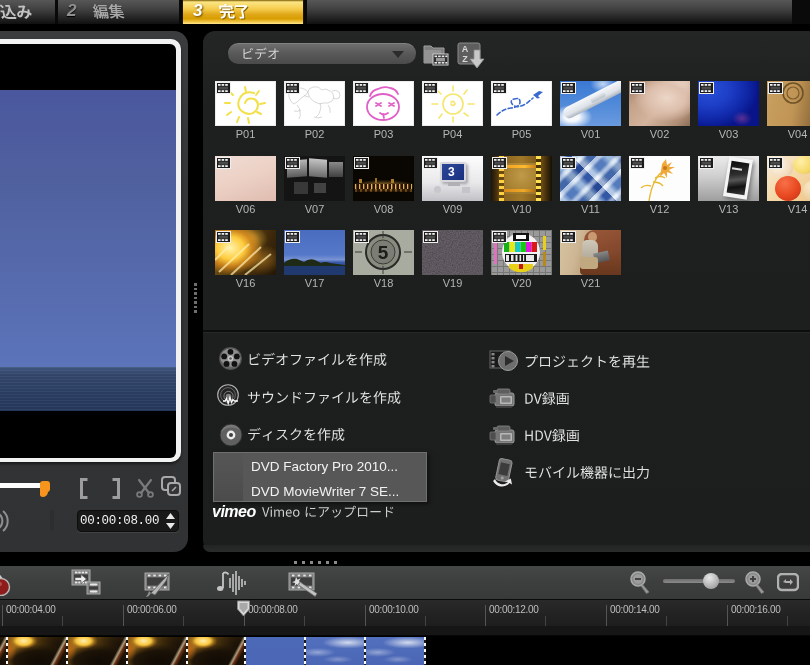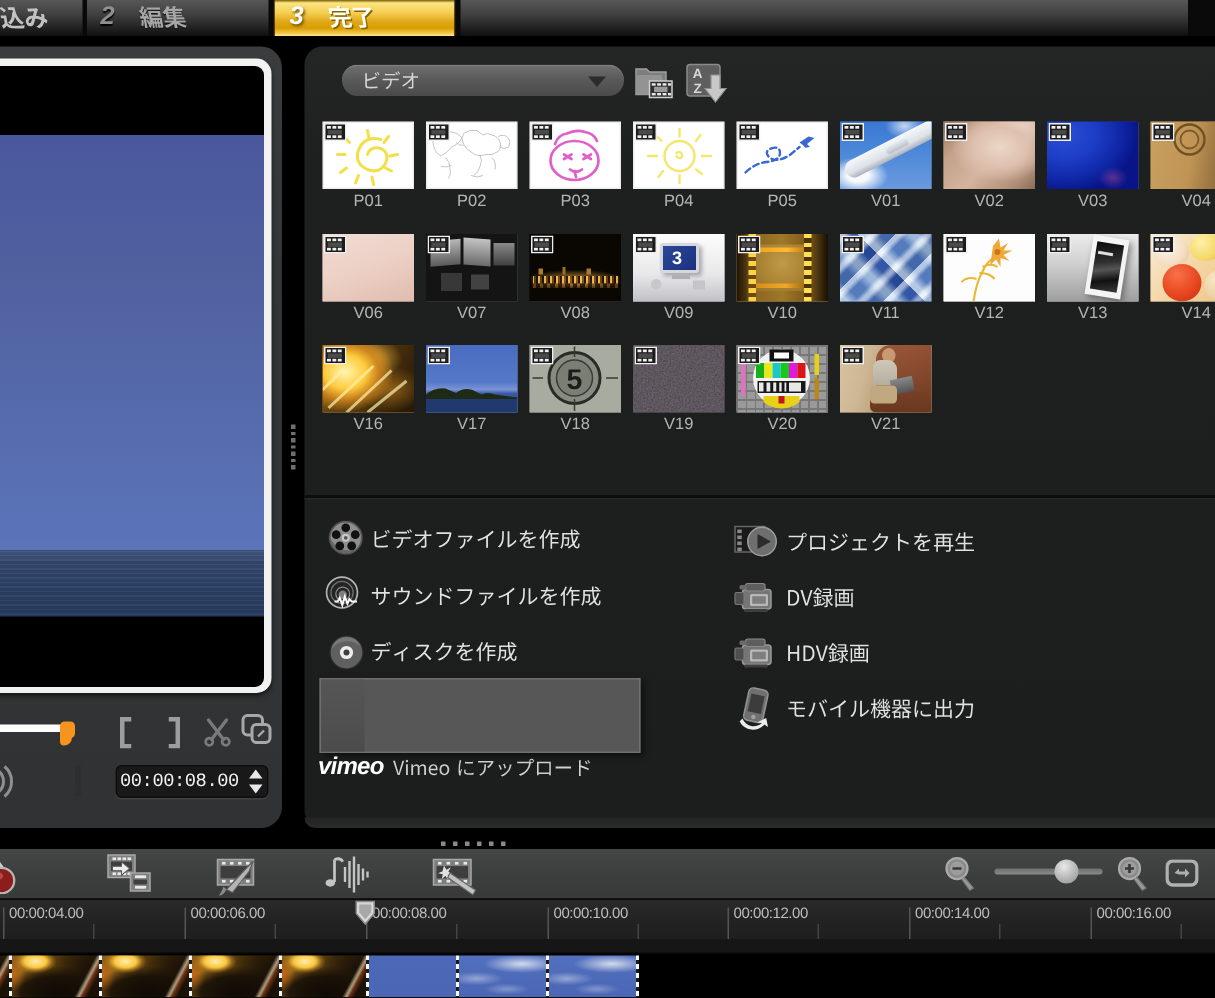--- a/index.html
+++ b/index.html
@@ -751,20 +751,22 @@
         <path transform="translate(0,14.700000000000001)" d="M1.4 0.0V-10.3H2.7V-6.0H7.5V-10.3H8.8V0.0H7.5V-4.8H2.7V0.0Z M11.6 0.0V-10.3H14.2Q15.7 -10.3 16.8 -9.7Q17.9 -9.1 18.4 -7.9Q19.0 -6.8 19.0 -5.2Q19.0 -3.5 18.5 -2.4Q17.9 -1.2 16.8 -0.6Q15.8 0.0 14.2 0.0ZM12.9 -1.1H14.1Q15.3 -1.1 16.1 -1.5Q16.9 -2.0 17.3 -3.0Q17.7 -3.9 17.7 -5.2Q17.7 -6.5 17.3 -7.4Q16.9 -8.3 16.1 -8.7Q15.3 -9.2 14.1 -9.2H12.9Z M23.1 0.0 19.8 -10.3H21.2L22.8 -4.7Q23.1 -3.8 23.3 -3.0Q23.6 -2.2 23.8 -1.3H23.9Q24.2 -2.2 24.4 -3.0Q24.6 -3.8 24.9 -4.7L26.5 -10.3H27.9L24.6 0.0Z M40.4 -5.6 41.2 -5.1Q40.8 -4.6 40.3 -4.1Q39.8 -3.5 39.4 -3.2L38.7 -3.6Q39.0 -3.9 39.3 -4.2Q39.6 -4.6 39.9 -4.9Q40.2 -5.3 40.4 -5.6ZM34.1 -4.9 34.8 -5.4Q35.3 -5.0 35.7 -4.4Q36.2 -3.9 36.4 -3.5L35.6 -3.0Q35.4 -3.4 35.0 -4.0Q34.6 -4.5 34.1 -4.9ZM34.6 -11.2H40.2V-6.5H39.2V-10.3H34.6ZM34.8 -9.1H39.7V-8.3H34.8ZM33.8 -7.0H41.3V-6.1H33.8ZM37.0 -6.6H38.0V0.0Q38.0 0.4 37.9 0.6Q37.8 0.8 37.5 1.0Q37.3 1.1 36.9 1.1Q36.5 1.1 35.9 1.1Q35.9 0.9 35.8 0.7Q35.7 0.4 35.6 0.2Q36.0 0.2 36.3 0.2Q36.6 0.2 36.8 0.2Q36.9 0.2 36.9 0.2Q37.0 0.1 37.0 -0.0ZM33.5 -0.7Q34.1 -1.1 34.8 -1.6Q35.6 -2.1 36.4 -2.6L36.7 -1.8Q36.0 -1.3 35.3 -0.8Q34.6 -0.3 34.0 0.2ZM37.9 -6.0Q38.1 -5.3 38.4 -4.5Q38.6 -3.8 39.1 -3.0Q39.5 -2.3 40.1 -1.6Q40.8 -1.0 41.6 -0.6Q41.5 -0.5 41.3 -0.3Q41.2 -0.2 41.1 -0.0Q41.0 0.1 40.9 0.3Q40.1 -0.2 39.5 -0.9Q38.9 -1.6 38.5 -2.3Q38.0 -3.1 37.8 -3.9Q37.5 -4.6 37.3 -5.3ZM29.4 -8.3H33.4V-7.4H29.4ZM28.6 -5.9H33.8V-5.0H28.6ZM28.9 -4.1 29.7 -4.2Q29.9 -3.6 30.0 -2.9Q30.2 -2.1 30.2 -1.6L29.5 -1.4Q29.4 -1.9 29.3 -2.7Q29.2 -3.4 28.9 -4.1ZM28.5 -0.3Q29.2 -0.4 30.0 -0.6Q30.9 -0.7 31.8 -0.9Q32.7 -1.1 33.7 -1.3L33.8 -0.4Q32.4 -0.1 31.1 0.2Q29.8 0.5 28.7 0.7ZM32.8 -4.4 33.7 -4.1Q33.5 -3.5 33.3 -2.8Q33.1 -2.1 32.9 -1.6L32.2 -1.8Q32.4 -2.2 32.5 -2.6Q32.6 -3.1 32.7 -3.5Q32.8 -4.0 32.8 -4.4ZM30.8 -8.0H31.8V-0.3L30.8 -0.2ZM30.8 -11.8H31.3V-11.5H31.6V-11.3Q31.2 -10.5 30.5 -9.4Q29.8 -8.4 28.8 -7.5Q28.7 -7.6 28.6 -7.7Q28.5 -7.8 28.4 -8.0Q28.2 -8.1 28.1 -8.1Q28.8 -8.7 29.3 -9.3Q29.8 -9.9 30.2 -10.6Q30.5 -11.2 30.8 -11.8ZM31.0 -11.8H31.7Q32.2 -11.4 32.6 -10.9Q33.0 -10.5 33.4 -10.0Q33.8 -9.6 34.1 -9.2L33.4 -8.4Q33.1 -8.8 32.8 -9.3Q32.4 -9.7 32.0 -10.2Q31.6 -10.7 31.2 -11.0H31.0Z M43.7 -0.8H54.1V0.2H43.7ZM42.7 -10.8H55.1V-9.9H42.7ZM43.1 -8.5H44.1V1.1H43.1ZM53.6 -8.5H54.7V1.1H53.6ZM48.3 -10.5H49.3V-7.8H48.3ZM48.3 -7.9H49.3V-2.4H48.3ZM46.4 -4.7V-2.9H51.3V-4.7ZM46.4 -7.4V-5.6H51.3V-7.4ZM45.5 -8.3H52.2V-2.0H45.5Z" fill="#e2e2e2"></path>
       </svg>
     </div>
     <div style="position:absolute;left:524px;top:462.6px;width:132px;height:21px">
       <svg width="130" height="21" viewBox="0 0 130 21" style="position:absolute;left:0;top:0;overflow:visible">
         <path transform="translate(0,14.700000000000001)" d="M2.5 -9.9Q2.8 -9.9 3.1 -9.9Q3.4 -9.9 3.8 -9.9Q4.0 -9.9 4.6 -9.9Q5.1 -9.9 5.7 -9.9Q6.4 -9.9 7.1 -9.9Q7.8 -9.9 8.5 -9.9Q9.2 -9.9 9.7 -9.9Q10.2 -9.9 10.5 -9.9Q10.8 -9.9 11.1 -9.9Q11.4 -9.9 11.6 -9.9V-8.8Q11.4 -8.8 11.1 -8.8Q10.8 -8.9 10.5 -8.9Q10.2 -8.9 9.7 -8.9Q9.1 -8.9 8.4 -8.9Q7.7 -8.9 7.0 -8.9Q6.3 -8.9 5.6 -8.9Q4.9 -8.9 4.5 -8.9Q4.0 -8.9 3.8 -8.9Q3.4 -8.9 3.1 -8.8Q2.8 -8.8 2.5 -8.8ZM6.8 -5.4Q6.8 -5.0 6.8 -4.5Q6.8 -4.0 6.8 -3.5Q6.8 -3.0 6.8 -2.6Q6.8 -2.2 6.8 -2.0Q6.8 -1.5 7.2 -1.2Q7.6 -0.9 8.6 -0.9Q9.6 -0.9 10.5 -1.0Q11.4 -1.0 12.3 -1.1L12.2 0.1Q11.7 0.1 11.0 0.1Q10.4 0.2 9.8 0.2Q9.1 0.2 8.4 0.2Q7.4 0.2 6.8 -0.0Q6.2 -0.3 5.9 -0.7Q5.7 -1.1 5.7 -1.7Q5.7 -2.1 5.7 -2.5Q5.7 -3.0 5.7 -3.5Q5.7 -4.1 5.7 -4.6Q5.7 -5.1 5.7 -5.5Q5.7 -5.7 5.7 -6.0Q5.7 -6.4 5.7 -6.9Q5.7 -7.3 5.7 -7.8Q5.7 -8.3 5.7 -8.6Q5.7 -9.0 5.7 -9.2L6.8 -9.2Q6.8 -9.0 6.8 -8.6Q6.8 -8.2 6.8 -7.7Q6.8 -7.2 6.8 -6.8Q6.8 -6.3 6.8 -5.9Q6.8 -5.6 6.8 -5.4ZM1.6 -6.0Q1.9 -5.9 2.3 -5.9Q2.7 -5.9 2.9 -5.9Q3.1 -5.9 3.7 -5.9Q4.2 -5.9 4.9 -5.9Q5.6 -5.9 6.5 -5.9Q7.3 -5.9 8.1 -5.9Q8.9 -5.9 9.6 -5.9Q10.3 -5.9 10.8 -5.9Q11.3 -5.9 11.5 -5.9Q11.7 -5.9 11.9 -5.9Q12.1 -5.9 12.3 -5.9Q12.5 -5.9 12.7 -6.0L12.7 -4.8Q12.5 -4.8 12.1 -4.8Q11.8 -4.8 11.6 -4.8Q11.4 -4.8 10.9 -4.8Q10.3 -4.8 9.6 -4.8Q8.9 -4.8 8.1 -4.8Q7.3 -4.8 6.5 -4.8Q5.6 -4.8 4.9 -4.8Q4.2 -4.8 3.7 -4.8Q3.1 -4.8 2.9 -4.8Q2.7 -4.8 2.3 -4.8Q1.9 -4.8 1.6 -4.8Z M24.7 -10.9Q24.9 -10.7 25.1 -10.3Q25.3 -10.0 25.5 -9.6Q25.7 -9.3 25.9 -9.0L25.1 -8.7Q24.9 -9.1 24.6 -9.6Q24.3 -10.2 24.0 -10.6ZM26.3 -11.5Q26.4 -11.2 26.7 -10.9Q26.9 -10.5 27.1 -10.2Q27.3 -9.8 27.4 -9.6L26.7 -9.2Q26.4 -9.7 26.1 -10.2Q25.8 -10.8 25.5 -11.2ZM17.0 -4.2Q17.3 -4.8 17.5 -5.4Q17.7 -6.0 17.9 -6.7Q18.1 -7.4 18.2 -8.1Q18.4 -8.8 18.4 -9.4L19.7 -9.1Q19.6 -9.0 19.6 -8.8Q19.5 -8.6 19.5 -8.5Q19.5 -8.3 19.4 -8.1Q19.3 -7.8 19.2 -7.3Q19.1 -6.8 18.9 -6.1Q18.8 -5.5 18.6 -4.9Q18.4 -4.3 18.1 -3.7Q17.9 -3.1 17.6 -2.4Q17.2 -1.8 16.9 -1.1Q16.5 -0.5 16.1 0.1L14.9 -0.4Q15.6 -1.3 16.1 -2.3Q16.7 -3.3 17.0 -4.2ZM23.9 -4.7Q23.7 -5.3 23.5 -5.9Q23.2 -6.5 22.9 -7.1Q22.7 -7.7 22.4 -8.3Q22.1 -8.8 21.9 -9.2L23.0 -9.6Q23.3 -9.2 23.5 -8.6Q23.8 -8.1 24.1 -7.5Q24.3 -6.9 24.6 -6.3Q24.9 -5.7 25.1 -5.1Q25.3 -4.6 25.5 -4.0Q25.8 -3.3 26.0 -2.7Q26.2 -2.0 26.4 -1.4Q26.6 -0.8 26.8 -0.3L25.5 0.1Q25.4 -0.6 25.1 -1.5Q24.8 -2.3 24.5 -3.2Q24.2 -4.0 23.9 -4.7Z M29.2 -5.1Q31.0 -5.5 32.6 -6.2Q34.2 -6.9 35.3 -7.7Q36.1 -8.1 36.7 -8.7Q37.4 -9.2 38.1 -9.8Q38.7 -10.4 39.1 -11.0L40.1 -10.1Q39.5 -9.5 38.8 -8.9Q38.1 -8.3 37.4 -7.7Q36.6 -7.2 35.8 -6.6Q35.0 -6.2 34.0 -5.7Q33.1 -5.2 32.0 -4.8Q30.9 -4.3 29.8 -4.0ZM35.1 -7.1 36.3 -7.4V-1.1Q36.3 -0.8 36.3 -0.5Q36.3 -0.2 36.3 0.0Q36.4 0.3 36.4 0.4H35.0Q35.0 0.3 35.1 0.0Q35.1 -0.2 35.1 -0.5Q35.1 -0.8 35.1 -1.1Z M49.3 -0.3Q49.4 -0.5 49.4 -0.7Q49.4 -0.9 49.4 -1.1Q49.4 -1.2 49.4 -1.7Q49.4 -2.2 49.4 -2.9Q49.4 -3.6 49.4 -4.4Q49.4 -5.2 49.4 -6.0Q49.4 -6.8 49.4 -7.5Q49.4 -8.2 49.4 -8.8Q49.4 -9.3 49.4 -9.5Q49.4 -9.9 49.4 -10.1Q49.4 -10.4 49.4 -10.5H50.6Q50.6 -10.4 50.6 -10.1Q50.6 -9.9 50.6 -9.5Q50.6 -9.3 50.6 -8.8Q50.6 -8.3 50.6 -7.6Q50.6 -6.9 50.6 -6.1Q50.6 -5.2 50.6 -4.5Q50.6 -3.7 50.6 -3.0Q50.6 -2.4 50.6 -1.9Q50.6 -1.5 50.6 -1.4Q51.2 -1.7 52.0 -2.2Q52.7 -2.7 53.4 -3.4Q54.1 -4.0 54.7 -4.8L55.3 -3.9Q54.7 -3.1 53.9 -2.3Q53.1 -1.6 52.2 -1.0Q51.4 -0.4 50.6 0.0Q50.4 0.1 50.3 0.2Q50.2 0.3 50.1 0.3ZM42.9 -0.4Q43.8 -1.0 44.4 -1.9Q45.0 -2.8 45.4 -3.8Q45.5 -4.3 45.6 -5.0Q45.7 -5.7 45.7 -6.5Q45.8 -7.3 45.8 -8.1Q45.8 -8.9 45.8 -9.4Q45.8 -9.8 45.7 -10.0Q45.7 -10.2 45.7 -10.5H47.0Q47.0 -10.4 46.9 -10.2Q46.9 -10.1 46.9 -9.9Q46.9 -9.7 46.9 -9.5Q46.9 -8.9 46.9 -8.1Q46.9 -7.3 46.8 -6.4Q46.8 -5.6 46.7 -4.8Q46.6 -4.0 46.5 -3.5Q46.2 -2.4 45.5 -1.4Q44.9 -0.4 44.0 0.3Z M60.9 -4.6H69.4V-3.7H60.9ZM62.0 -2.4 62.5 -3.0Q62.9 -2.8 63.3 -2.6Q63.7 -2.3 64.1 -2.0Q64.4 -1.8 64.7 -1.6L64.1 -0.8Q63.9 -1.1 63.5 -1.3Q63.2 -1.6 62.8 -1.9Q62.4 -2.2 62.0 -2.4ZM66.5 -5.4 67.0 -5.9Q67.4 -5.7 67.9 -5.4Q68.3 -5.1 68.5 -4.9L68.0 -4.4Q67.7 -4.6 67.3 -4.9Q66.9 -5.2 66.5 -5.4ZM61.9 -4.2H62.9Q62.8 -3.1 62.6 -2.1Q62.4 -1.1 61.9 -0.3Q61.5 0.5 60.7 1.1Q60.6 0.9 60.4 0.7Q60.2 0.5 60.1 0.4Q60.8 -0.1 61.2 -0.8Q61.5 -1.5 61.7 -2.4Q61.9 -3.3 61.9 -4.2ZM64.4 -11.8H65.4Q65.4 -9.7 65.5 -7.8Q65.6 -6.0 65.8 -4.5Q66.0 -3.0 66.4 -2.0Q66.7 -0.9 67.2 -0.3Q67.7 0.2 68.2 0.2Q68.5 0.2 68.7 -0.1Q68.8 -0.4 68.8 -1.4Q69.0 -1.2 69.2 -1.1Q69.4 -1.0 69.6 -0.9Q69.5 -0.1 69.3 0.3Q69.2 0.8 68.9 1.0Q68.6 1.1 68.2 1.1Q67.3 1.1 66.7 0.5Q66.1 -0.2 65.6 -1.3Q65.2 -2.5 64.9 -4.1Q64.7 -5.7 64.6 -7.7Q64.4 -9.6 64.4 -11.8ZM67.6 -3.5 68.5 -3.2Q67.8 -1.7 66.5 -0.6Q65.3 0.4 63.7 1.1Q63.6 1.0 63.4 0.8Q63.2 0.6 63.1 0.4Q64.7 -0.2 65.8 -1.2Q67.0 -2.2 67.6 -3.5ZM65.4 -9.3 65.9 -9.9Q66.3 -9.6 66.8 -9.1Q67.3 -8.7 67.5 -8.4L67.1 -7.7Q66.8 -8.1 66.4 -8.5Q65.9 -9.0 65.4 -9.3ZM68.1 -7.6 68.7 -7.9Q69.0 -7.4 69.2 -6.8Q69.5 -6.3 69.6 -5.9L68.9 -5.5Q68.8 -5.9 68.6 -6.5Q68.3 -7.1 68.1 -7.6ZM65.6 -6.6Q66.3 -6.7 67.1 -6.7Q68.0 -6.8 68.9 -6.8L68.9 -6.1Q68.1 -6.0 67.3 -6.0Q66.5 -5.9 65.8 -5.8ZM67.1 -11.6 67.9 -11.3Q67.6 -10.7 67.2 -10.1Q66.9 -9.5 66.6 -9.0L66.0 -9.3Q66.2 -9.6 66.4 -10.0Q66.6 -10.4 66.8 -10.9Q66.9 -11.3 67.1 -11.6ZM68.2 -10.2 69.0 -9.9Q68.6 -9.3 68.2 -8.6Q67.8 -7.9 67.4 -7.3Q67.0 -6.7 66.6 -6.2L66.0 -6.5Q66.4 -7.0 66.8 -7.7Q67.2 -8.3 67.6 -9.0Q68.0 -9.7 68.2 -10.2ZM60.7 -9.3 61.1 -9.9Q61.6 -9.6 62.1 -9.1Q62.5 -8.7 62.8 -8.4L62.3 -7.7Q62.1 -8.1 61.6 -8.5Q61.2 -9.0 60.7 -9.3ZM63.1 -7.5 63.8 -7.8Q64.1 -7.3 64.3 -6.7Q64.5 -6.1 64.6 -5.7L63.9 -5.4Q63.8 -5.9 63.6 -6.5Q63.4 -7.0 63.1 -7.5ZM60.8 -6.5Q61.4 -6.5 62.3 -6.6Q63.1 -6.6 64.0 -6.7L64.0 -6.0Q63.2 -5.9 62.4 -5.8Q61.6 -5.7 60.9 -5.7ZM62.3 -11.6 63.1 -11.3Q62.8 -10.7 62.5 -10.1Q62.2 -9.5 61.9 -9.0L61.3 -9.3Q61.5 -9.6 61.7 -10.0Q61.9 -10.4 62.0 -10.9Q62.2 -11.3 62.3 -11.6ZM63.5 -10.2 64.2 -9.9Q63.9 -9.2 63.5 -8.5Q63.0 -7.9 62.6 -7.2Q62.1 -6.6 61.7 -6.1L61.2 -6.4Q61.5 -6.9 62.0 -7.6Q62.4 -8.2 62.8 -8.9Q63.2 -9.6 63.5 -10.2ZM56.7 -8.7H61.0V-7.7H56.7ZM58.5 -11.8H59.5V1.1H58.5ZM58.5 -8.1 59.1 -7.9Q58.9 -7.1 58.7 -6.2Q58.5 -5.3 58.2 -4.5Q57.9 -3.6 57.6 -2.8Q57.3 -2.1 57.0 -1.6Q56.9 -1.8 56.7 -2.0Q56.6 -2.3 56.4 -2.4Q56.8 -2.9 57.1 -3.6Q57.4 -4.2 57.6 -5.0Q57.9 -5.8 58.1 -6.6Q58.3 -7.4 58.5 -8.1ZM59.4 -7.2Q59.5 -7.1 59.7 -6.7Q59.9 -6.4 60.2 -6.0Q60.5 -5.6 60.7 -5.2Q60.9 -4.8 61.0 -4.7L60.4 -3.9Q60.3 -4.2 60.1 -4.6Q59.9 -5.0 59.7 -5.4Q59.5 -5.9 59.3 -6.2Q59.1 -6.6 59.0 -6.8Z M72.7 -10.3V-8.1H75.2V-10.3ZM71.7 -11.2H76.2V-7.3H71.7ZM78.8 -10.3V-8.1H81.4V-10.3ZM77.8 -11.2H82.4V-7.3H77.8ZM70.7 -6.2H83.3V-5.3H70.7ZM72.4 -0.3H75.8V0.6H72.4ZM78.1 -0.3H81.6V0.6H78.1ZM78.8 -6.0Q79.2 -5.3 80.0 -4.8Q80.8 -4.2 81.8 -3.8Q82.7 -3.3 83.7 -3.1Q83.6 -3.0 83.5 -2.9Q83.3 -2.7 83.2 -2.6Q83.1 -2.4 83.0 -2.3Q82.0 -2.6 81.0 -3.0Q80.0 -3.5 79.2 -4.2Q78.4 -4.8 77.8 -5.6ZM71.9 -3.4H76.3V1.1H75.4V-2.5H72.8V1.2H71.9ZM77.6 -3.4H82.1V1.1H81.1V-2.5H78.6V1.2H77.6ZM76.3 -7.7 77.3 -7.3Q76.5 -5.5 74.9 -4.3Q73.2 -3.0 71.0 -2.3Q71.0 -2.4 70.9 -2.5Q70.7 -2.7 70.6 -2.8Q70.5 -3.0 70.4 -3.0Q72.5 -3.8 74.1 -4.9Q75.6 -6.1 76.3 -7.7Z M90.4 -9.5Q91.0 -9.4 91.7 -9.3Q92.5 -9.3 93.3 -9.3Q94.1 -9.3 94.9 -9.3Q95.6 -9.4 96.1 -9.5V-8.3Q95.6 -8.3 94.8 -8.2Q94.1 -8.2 93.3 -8.2Q92.5 -8.2 91.7 -8.2Q91.0 -8.3 90.4 -8.3ZM90.9 -3.7Q90.8 -3.4 90.8 -3.1Q90.7 -2.8 90.7 -2.5Q90.7 -2.2 90.8 -2.0Q90.9 -1.8 91.2 -1.6Q91.5 -1.4 91.9 -1.3Q92.4 -1.2 93.1 -1.2Q94.0 -1.2 94.9 -1.3Q95.7 -1.4 96.6 -1.6L96.6 -0.4Q95.9 -0.3 95.1 -0.2Q94.2 -0.1 93.1 -0.1Q91.3 -0.1 90.5 -0.7Q89.7 -1.2 89.7 -2.2Q89.7 -2.5 89.7 -2.9Q89.8 -3.3 89.9 -3.8ZM87.7 -10.5Q87.7 -10.4 87.6 -10.2Q87.6 -10.1 87.5 -9.9Q87.5 -9.7 87.5 -9.6Q87.4 -9.2 87.3 -8.7Q87.2 -8.2 87.1 -7.6Q87.0 -7.0 86.9 -6.4Q86.9 -5.8 86.8 -5.3Q86.8 -4.7 86.8 -4.2Q86.8 -3.7 86.8 -3.3Q86.8 -2.8 86.9 -2.3Q87.0 -2.6 87.2 -2.9Q87.3 -3.3 87.4 -3.7Q87.6 -4.0 87.7 -4.3L88.3 -3.9Q88.1 -3.4 87.9 -2.8Q87.7 -2.2 87.5 -1.6Q87.4 -1.1 87.3 -0.7Q87.3 -0.6 87.2 -0.4Q87.2 -0.2 87.2 -0.1Q87.2 0.0 87.2 0.1Q87.2 0.3 87.3 0.4L86.3 0.5Q86.0 -0.3 85.9 -1.5Q85.7 -2.6 85.7 -4.0Q85.7 -4.8 85.8 -5.6Q85.9 -6.4 86.0 -7.2Q86.1 -7.9 86.2 -8.6Q86.3 -9.2 86.4 -9.6Q86.4 -9.9 86.4 -10.2Q86.5 -10.4 86.5 -10.6Z M100.1 -0.8H110.0V0.2H100.1ZM104.4 -11.7H105.5V-0.2H104.4ZM99.6 -4.7H100.6V1.1H99.6ZM109.4 -4.7H110.5V1.1H109.4ZM100.1 -10.4H101.2V-6.6H108.8V-10.4H109.9V-5.6H100.1Z M113.2 -8.7H124.0V-7.6H113.2ZM123.6 -8.7H124.7Q124.7 -8.7 124.7 -8.6Q124.7 -8.5 124.7 -8.4Q124.7 -8.2 124.7 -8.1Q124.6 -6.0 124.4 -4.5Q124.3 -2.9 124.2 -1.9Q124.0 -1.0 123.9 -0.4Q123.7 0.2 123.4 0.4Q123.2 0.7 122.9 0.9Q122.6 1.0 122.2 1.0Q121.9 1.0 121.3 1.0Q120.6 1.0 120.0 1.0Q120.0 0.7 119.9 0.4Q119.8 0.1 119.6 -0.1Q120.4 -0.0 121.0 -0.0Q121.6 -0.0 121.8 -0.0Q122.1 -0.0 122.2 -0.0Q122.4 -0.1 122.5 -0.2Q122.7 -0.4 122.8 -0.9Q123.0 -1.5 123.1 -2.5Q123.3 -3.4 123.4 -4.9Q123.5 -6.4 123.6 -8.5ZM117.7 -11.7H118.8V-9.3Q118.8 -8.3 118.8 -7.3Q118.7 -6.2 118.4 -5.1Q118.1 -4.0 117.5 -2.9Q117.0 -1.8 116.0 -0.7Q115.0 0.3 113.6 1.2Q113.5 1.0 113.3 0.9Q113.2 0.7 113.0 0.6Q112.9 0.4 112.7 0.3Q114.1 -0.5 115.1 -1.4Q116.0 -2.4 116.5 -3.4Q117.1 -4.4 117.3 -5.4Q117.6 -6.5 117.7 -7.5Q117.7 -8.4 117.7 -9.3Z" fill="#e2e2e2"></path>
       </svg>
     </div>
     <div style="position:absolute;left:213px;top:452px;width:214px;height:50px;background:#575757;border:1px solid #6f6f6f;box-shadow:2px 2px 4px rgba(0,0,0,.5)"></div>
     <div style="position:absolute;left:214px;top:453px;width:29px;height:48px;background:linear-gradient(180deg,#565656 0%,#505050 60%,#4b4b4b 100%)"></div>
+    <div style="position:absolute;left:251px;top:459px;width:170px;height:16px;font:400 13.5px &quot;Liberation Sans&quot;,sans-serif;color:#f2f2f2">DVD Factory Pro 2010...</div>
+    <div style="position:absolute;left:251px;top:484px;width:175px;height:16px;font:400 13.5px &quot;Liberation Sans&quot;,sans-serif;color:#f2f2f2">DVD MovieWriter 7 SE...</div>
     <div style="position:absolute;left:212px;top:503px;width:50px;height:18px;font:italic 700 16px &quot;Liberation Sans&quot;,sans-serif;color:#fff;letter-spacing:-0.5px">vimeo</div>
     <div style="position:absolute;left:262px;top:502.8px;width:139px;height:20px">
       <svg width="137" height="20" viewBox="0 0 137 20" style="position:absolute;left:0;top:0;overflow:visible">
         <path transform="translate(0,13.65)" d="M3.1 0.0 0.0 -9.5H1.3L2.8 -4.4Q3.1 -3.5 3.3 -2.8Q3.5 -2.1 3.7 -1.2H3.8Q4.1 -2.1 4.3 -2.8Q4.5 -3.5 4.7 -4.4L6.3 -9.5H7.5L4.4 0.0Z M8.7 0.0V-7.1H9.9V0.0ZM9.3 -8.5Q8.9 -8.5 8.7 -8.7Q8.5 -8.9 8.5 -9.3Q8.5 -9.7 8.7 -9.9Q8.9 -10.1 9.3 -10.1Q9.6 -10.1 9.8 -9.9Q10.1 -9.7 10.1 -9.3Q10.1 -8.9 9.8 -8.7Q9.6 -8.5 9.3 -8.5Z M12.2 0.0V-7.1H13.2L13.3 -6.0H13.4Q13.8 -6.5 14.4 -6.9Q14.9 -7.2 15.6 -7.2Q16.4 -7.2 16.8 -6.9Q17.3 -6.5 17.5 -5.9Q18.1 -6.5 18.6 -6.9Q19.2 -7.2 19.8 -7.2Q20.9 -7.2 21.5 -6.5Q22.0 -5.8 22.0 -4.5V0.0H20.8V-4.3Q20.8 -5.3 20.5 -5.8Q20.2 -6.2 19.5 -6.2Q19.1 -6.2 18.6 -5.9Q18.2 -5.7 17.7 -5.1V0.0H16.5V-4.3Q16.5 -5.3 16.2 -5.8Q15.9 -6.2 15.2 -6.2Q14.8 -6.2 14.4 -5.9Q13.9 -5.7 13.4 -5.1V0.0Z M27.1 0.2Q26.2 0.2 25.4 -0.3Q24.7 -0.7 24.2 -1.5Q23.8 -2.4 23.8 -3.5Q23.8 -4.4 24.0 -5.1Q24.3 -5.8 24.7 -6.2Q25.2 -6.7 25.8 -7.0Q26.3 -7.2 26.9 -7.2Q27.8 -7.2 28.5 -6.8Q29.1 -6.4 29.4 -5.7Q29.7 -4.9 29.7 -3.9Q29.7 -3.7 29.7 -3.6Q29.7 -3.4 29.7 -3.2H24.9Q25.0 -2.5 25.3 -1.9Q25.6 -1.4 26.1 -1.1Q26.6 -0.8 27.3 -0.8Q27.8 -0.8 28.2 -0.9Q28.6 -1.1 29.0 -1.3L29.5 -0.6Q29.0 -0.3 28.4 -0.0Q27.9 0.2 27.1 0.2ZM24.9 -4.1H28.7Q28.7 -5.2 28.2 -5.7Q27.8 -6.3 26.9 -6.3Q26.5 -6.3 26.0 -6.0Q25.6 -5.8 25.3 -5.3Q25.0 -4.8 24.9 -4.1Z M34.2 0.2Q33.4 0.2 32.6 -0.3Q31.9 -0.7 31.4 -1.5Q31.0 -2.4 31.0 -3.5Q31.0 -4.7 31.4 -5.5Q31.9 -6.4 32.6 -6.8Q33.4 -7.2 34.2 -7.2Q34.9 -7.2 35.5 -7.0Q36.1 -6.7 36.5 -6.3Q37.0 -5.8 37.2 -5.1Q37.5 -4.4 37.5 -3.5Q37.5 -2.4 37.0 -1.5Q36.6 -0.7 35.8 -0.3Q35.1 0.2 34.2 0.2ZM34.2 -0.8Q34.8 -0.8 35.3 -1.2Q35.8 -1.5 36.0 -2.1Q36.3 -2.7 36.3 -3.5Q36.3 -4.3 36.0 -5.0Q35.8 -5.6 35.3 -5.9Q34.8 -6.2 34.2 -6.2Q33.6 -6.2 33.2 -5.9Q32.7 -5.6 32.4 -5.0Q32.2 -4.3 32.2 -3.5Q32.2 -2.7 32.4 -2.1Q32.7 -1.5 33.2 -1.2Q33.6 -0.8 34.2 -0.8Z M48.0 -8.8Q48.5 -8.7 49.2 -8.7Q50.0 -8.6 50.7 -8.6Q51.5 -8.6 52.2 -8.7Q52.9 -8.7 53.3 -8.8V-7.7Q52.8 -7.7 52.1 -7.6Q51.4 -7.6 50.7 -7.6Q49.9 -7.6 49.2 -7.6Q48.5 -7.7 48.0 -7.7ZM48.5 -3.5Q48.4 -3.1 48.4 -2.8Q48.3 -2.6 48.3 -2.3Q48.3 -2.1 48.4 -1.9Q48.5 -1.6 48.7 -1.5Q49.0 -1.3 49.4 -1.2Q49.8 -1.1 50.5 -1.1Q51.4 -1.1 52.2 -1.2Q52.9 -1.3 53.7 -1.5L53.8 -0.4Q53.1 -0.2 52.3 -0.2Q51.5 -0.1 50.5 -0.1Q48.9 -0.1 48.1 -0.6Q47.4 -1.1 47.4 -2.0Q47.4 -2.4 47.4 -2.7Q47.5 -3.1 47.6 -3.6ZM45.5 -9.8Q45.5 -9.7 45.4 -9.5Q45.4 -9.3 45.4 -9.2Q45.3 -9.0 45.3 -8.9Q45.2 -8.5 45.1 -8.1Q45.0 -7.6 44.9 -7.1Q44.9 -6.5 44.8 -6.0Q44.7 -5.4 44.7 -4.9Q44.6 -4.4 44.6 -3.9Q44.6 -3.5 44.7 -3.0Q44.7 -2.6 44.8 -2.1Q44.9 -2.4 45.0 -2.7Q45.1 -3.1 45.3 -3.4Q45.4 -3.7 45.5 -4.0L46.0 -3.6Q45.9 -3.1 45.7 -2.6Q45.5 -2.0 45.3 -1.5Q45.2 -1.0 45.1 -0.7Q45.1 -0.5 45.1 -0.4Q45.1 -0.2 45.1 -0.1Q45.1 0.0 45.1 0.1Q45.1 0.3 45.1 0.4L44.2 0.4Q44.0 -0.3 43.8 -1.3Q43.7 -2.4 43.7 -3.7Q43.7 -4.5 43.8 -5.2Q43.8 -6.0 43.9 -6.7Q44.0 -7.4 44.1 -8.0Q44.2 -8.6 44.3 -9.0Q44.3 -9.2 44.3 -9.4Q44.4 -9.7 44.4 -9.9Z M67.2 -8.8Q67.1 -8.7 67.0 -8.6Q66.9 -8.4 66.8 -8.3Q66.6 -7.9 66.1 -7.2Q65.6 -6.6 65.0 -5.9Q64.3 -5.3 63.6 -4.7L62.7 -5.4Q63.2 -5.7 63.6 -6.1Q64.1 -6.4 64.4 -6.8Q64.8 -7.2 65.1 -7.6Q65.4 -8.0 65.6 -8.3Q65.4 -8.3 64.9 -8.3Q64.4 -8.3 63.8 -8.3Q63.2 -8.3 62.5 -8.3Q61.8 -8.3 61.0 -8.3Q60.3 -8.3 59.7 -8.3Q59.1 -8.3 58.7 -8.3Q58.3 -8.3 58.2 -8.3Q57.8 -8.3 57.4 -8.3Q57.1 -8.3 56.7 -8.3V-9.4Q57.0 -9.4 57.4 -9.4Q57.8 -9.3 58.2 -9.3Q58.3 -9.3 58.7 -9.3Q59.2 -9.3 59.8 -9.3Q60.4 -9.3 61.1 -9.3Q61.8 -9.3 62.6 -9.3Q63.3 -9.3 63.9 -9.3Q64.6 -9.3 65.0 -9.3Q65.5 -9.3 65.6 -9.3Q65.8 -9.3 65.9 -9.3Q66.1 -9.3 66.3 -9.4Q66.4 -9.4 66.5 -9.4ZM62.0 -7.1Q62.0 -6.0 61.9 -5.1Q61.9 -4.2 61.7 -3.4Q61.5 -2.6 61.1 -1.9Q60.7 -1.2 60.0 -0.6Q59.4 -0.0 58.4 0.5L57.4 -0.3Q57.7 -0.4 58.0 -0.5Q58.3 -0.7 58.6 -0.9Q59.3 -1.3 59.8 -1.9Q60.2 -2.5 60.5 -3.2Q60.7 -3.8 60.8 -4.6Q60.9 -5.3 60.9 -6.1Q60.9 -6.4 60.9 -6.6Q60.9 -6.8 60.8 -7.1Z M74.4 -7.5Q74.4 -7.3 74.6 -6.9Q74.7 -6.5 74.9 -6.1Q75.0 -5.7 75.2 -5.3Q75.3 -4.9 75.4 -4.7L74.4 -4.3Q74.4 -4.6 74.2 -4.9Q74.1 -5.3 74.0 -5.8Q73.8 -6.2 73.6 -6.6Q73.5 -6.9 73.4 -7.2ZM79.1 -6.8Q79.0 -6.6 78.9 -6.4Q78.9 -6.2 78.9 -6.1Q78.6 -5.0 78.2 -4.0Q77.7 -3.0 77.0 -2.1Q76.1 -1.0 75.0 -0.2Q73.9 0.6 72.8 1.0L71.9 0.1Q72.7 -0.1 73.4 -0.5Q74.2 -0.9 74.9 -1.5Q75.6 -2.0 76.1 -2.7Q76.6 -3.2 77.0 -3.9Q77.3 -4.7 77.6 -5.5Q77.8 -6.3 77.9 -7.1ZM71.3 -6.8Q71.4 -6.6 71.6 -6.2Q71.7 -5.9 71.9 -5.4Q72.1 -5.0 72.3 -4.6Q72.4 -4.2 72.5 -3.9L71.5 -3.5Q71.5 -3.8 71.3 -4.2Q71.1 -4.6 71.0 -5.1Q70.8 -5.5 70.6 -5.9Q70.5 -6.3 70.4 -6.5Z M91.5 -9.3Q91.5 -9.0 91.8 -8.7Q92.0 -8.5 92.4 -8.5Q92.8 -8.5 93.0 -8.7Q93.3 -9.0 93.3 -9.3Q93.3 -9.7 93.0 -9.9Q92.8 -10.2 92.4 -10.2Q92.0 -10.2 91.8 -9.9Q91.5 -9.7 91.5 -9.3ZM90.9 -9.3Q90.9 -9.7 91.1 -10.1Q91.3 -10.4 91.7 -10.6Q92.0 -10.8 92.4 -10.8Q92.8 -10.8 93.1 -10.6Q93.5 -10.4 93.7 -10.1Q93.9 -9.7 93.9 -9.3Q93.9 -8.9 93.7 -8.6Q93.5 -8.3 93.1 -8.1Q92.8 -7.9 92.4 -7.9Q92.0 -7.9 91.7 -8.1Q91.3 -8.3 91.1 -8.6Q90.9 -8.9 90.9 -9.3ZM92.1 -8.5Q92.0 -8.3 92.0 -8.2Q91.9 -8.0 91.9 -7.8Q91.8 -7.3 91.6 -6.7Q91.4 -6.1 91.2 -5.4Q90.9 -4.7 90.6 -4.1Q90.3 -3.5 89.9 -3.0Q89.3 -2.3 88.6 -1.6Q87.9 -1.0 86.9 -0.4Q86.0 0.1 84.8 0.5L83.9 -0.5Q85.2 -0.8 86.1 -1.3Q87.1 -1.8 87.8 -2.4Q88.5 -3.0 89.0 -3.6Q89.5 -4.2 89.8 -5.0Q90.2 -5.7 90.4 -6.5Q90.6 -7.3 90.7 -7.9Q90.5 -7.9 90.0 -7.9Q89.5 -7.9 88.8 -7.9Q88.1 -7.9 87.4 -7.9Q86.6 -7.9 85.9 -7.9Q85.3 -7.9 84.7 -7.9Q84.2 -7.9 84.1 -7.9Q83.7 -7.9 83.3 -7.9Q83.0 -7.9 82.8 -7.8V-9.0Q82.9 -9.0 83.2 -8.9Q83.4 -8.9 83.6 -8.9Q83.9 -8.9 84.1 -8.9Q84.2 -8.9 84.6 -8.9Q85.0 -8.9 85.6 -8.9Q86.1 -8.9 86.8 -8.9Q87.4 -8.9 88.0 -8.9Q88.6 -8.9 89.2 -8.9Q89.7 -8.9 90.1 -8.9Q90.5 -8.9 90.6 -8.9Q90.7 -8.9 90.9 -8.9Q91.1 -8.9 91.3 -9.0Z M96.0 -8.9Q96.4 -8.9 96.6 -8.9Q96.9 -8.9 97.1 -8.9Q97.3 -8.9 97.7 -8.9Q98.1 -8.9 98.7 -8.9Q99.3 -8.9 100.0 -8.9Q100.6 -8.9 101.3 -8.9Q102.0 -8.9 102.6 -8.9Q103.2 -8.9 103.6 -8.9Q104.0 -8.9 104.1 -8.9Q104.3 -8.9 104.6 -8.9Q105.0 -8.9 105.3 -8.9Q105.2 -8.7 105.2 -8.4Q105.2 -8.1 105.2 -7.9Q105.2 -7.8 105.2 -7.4Q105.2 -7.0 105.2 -6.4Q105.2 -5.9 105.2 -5.3Q105.2 -4.6 105.2 -4.0Q105.2 -3.4 105.2 -2.9Q105.2 -2.3 105.2 -2.0Q105.2 -1.6 105.2 -1.5Q105.2 -1.3 105.2 -1.1Q105.2 -0.9 105.2 -0.6Q105.2 -0.3 105.2 -0.2Q105.3 0.0 105.3 0.1H104.1Q104.1 0.0 104.1 -0.2Q104.1 -0.5 104.1 -0.8Q104.2 -1.1 104.2 -1.3Q104.2 -1.4 104.2 -1.8Q104.2 -2.3 104.2 -2.8Q104.2 -3.4 104.2 -4.1Q104.2 -4.8 104.2 -5.5Q104.2 -6.1 104.2 -6.7Q104.2 -7.2 104.2 -7.5Q104.2 -7.9 104.2 -7.9H97.1Q97.1 -7.9 97.1 -7.5Q97.1 -7.2 97.1 -6.7Q97.1 -6.1 97.1 -5.5Q97.1 -4.8 97.1 -4.1Q97.1 -3.5 97.1 -2.9Q97.1 -2.3 97.1 -1.9Q97.1 -1.5 97.1 -1.3Q97.1 -1.2 97.1 -1.0Q97.1 -0.7 97.1 -0.5Q97.1 -0.3 97.1 -0.1Q97.1 0.0 97.1 0.1H96.0Q96.0 0.0 96.0 -0.2Q96.0 -0.3 96.0 -0.6Q96.0 -0.8 96.0 -1.1Q96.0 -1.3 96.0 -1.5Q96.0 -1.6 96.0 -2.0Q96.0 -2.4 96.0 -2.9Q96.0 -3.4 96.0 -4.1Q96.0 -4.7 96.0 -5.3Q96.0 -6.0 96.0 -6.5Q96.0 -7.0 96.0 -7.4Q96.0 -7.8 96.0 -7.9Q96.0 -8.1 96.0 -8.4Q96.0 -8.7 96.0 -8.9ZM104.6 -1.7V-0.7H96.5V-1.7Z M108.4 -5.6Q108.6 -5.6 108.9 -5.6Q109.2 -5.6 109.5 -5.6Q109.8 -5.6 110.2 -5.6Q110.4 -5.6 110.8 -5.6Q111.3 -5.6 111.9 -5.6Q112.5 -5.6 113.1 -5.6Q113.8 -5.6 114.4 -5.6Q115.1 -5.6 115.7 -5.6Q116.3 -5.6 116.7 -5.6Q117.1 -5.6 117.3 -5.6Q117.8 -5.6 118.2 -5.6Q118.5 -5.6 118.7 -5.6V-4.4Q118.5 -4.4 118.2 -4.4Q117.8 -4.4 117.3 -4.4Q117.1 -4.4 116.7 -4.4Q116.3 -4.4 115.7 -4.4Q115.1 -4.4 114.4 -4.4Q113.8 -4.4 113.1 -4.4Q112.5 -4.4 111.9 -4.4Q111.3 -4.4 110.9 -4.4Q110.4 -4.4 110.2 -4.4Q109.7 -4.4 109.2 -4.4Q108.7 -4.4 108.4 -4.4Z M128.6 -9.4Q128.8 -9.1 129.0 -8.8Q129.2 -8.4 129.4 -8.1Q129.6 -7.7 129.8 -7.4L129.0 -7.1Q128.9 -7.4 128.7 -7.7Q128.5 -8.1 128.3 -8.4Q128.1 -8.8 127.9 -9.0ZM130.2 -10.0Q130.3 -9.8 130.6 -9.4Q130.8 -9.1 131.0 -8.7Q131.2 -8.4 131.4 -8.1L130.7 -7.7Q130.5 -8.1 130.3 -8.4Q130.1 -8.7 129.9 -9.1Q129.7 -9.4 129.5 -9.7ZM124.0 -1.0Q124.0 -1.2 124.0 -1.7Q124.0 -2.3 124.0 -3.0Q124.0 -3.8 124.0 -4.6Q124.0 -5.5 124.0 -6.3Q124.0 -7.0 124.0 -7.7Q124.0 -8.3 124.0 -8.5Q124.0 -8.8 124.0 -9.2Q124.0 -9.6 123.9 -9.9H125.2Q125.2 -9.6 125.2 -9.2Q125.1 -8.8 125.1 -8.5Q125.1 -8.0 125.1 -7.3Q125.1 -6.6 125.1 -5.8Q125.1 -5.0 125.1 -4.2Q125.1 -3.4 125.1 -2.8Q125.1 -2.1 125.1 -1.6Q125.1 -1.1 125.1 -1.0Q125.1 -0.8 125.1 -0.5Q125.1 -0.2 125.2 0.1Q125.2 0.3 125.2 0.6H124.0Q124.0 0.3 124.0 -0.2Q124.0 -0.6 124.0 -1.0ZM124.9 -6.5Q125.5 -6.3 126.3 -6.0Q127.1 -5.8 127.9 -5.5Q128.7 -5.2 129.4 -4.9Q130.1 -4.5 130.7 -4.3L130.2 -3.2Q129.7 -3.5 129.0 -3.8Q128.3 -4.1 127.5 -4.4Q126.8 -4.7 126.1 -4.9Q125.4 -5.2 124.9 -5.3Z" fill="#cfcfcf"></path>
       </svg>
     </div>
     <div style="position:absolute;left:0;top:552px;width:810px;height:14px;background:#000"></div>
     <div style="position:absolute;left:294px;top:561px;width:46px;height:3px">
       <div style="position:absolute;left:0px;top:0;width:3px;height:3px;background:#8a8a8a"></div>
       <div style="position:absolute;left:8px;top:0;width:3px;height:3px;background:#8a8a8a"></div>

